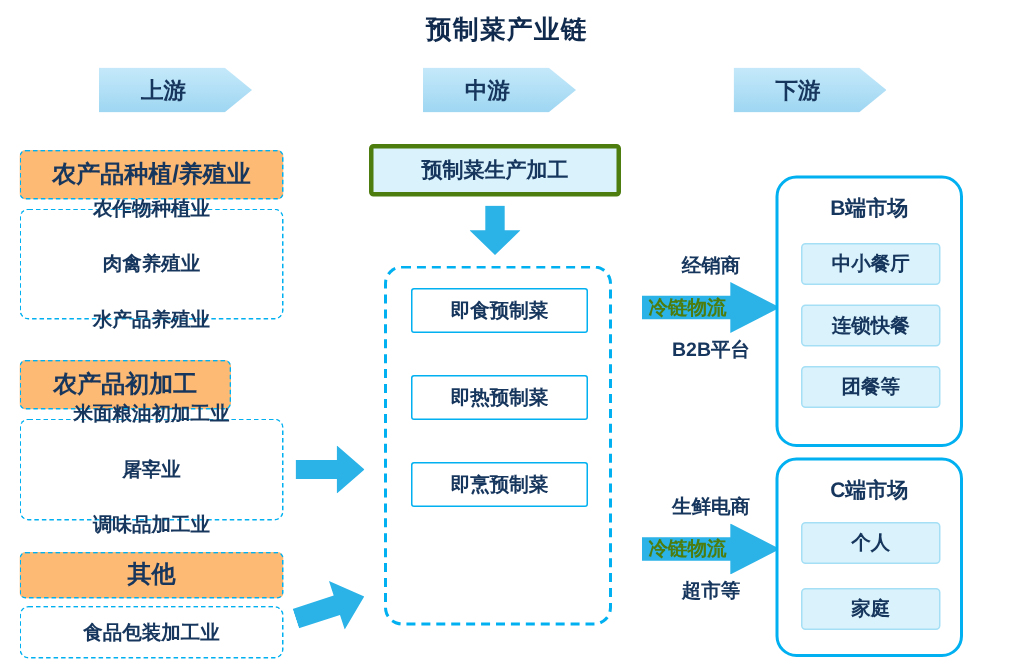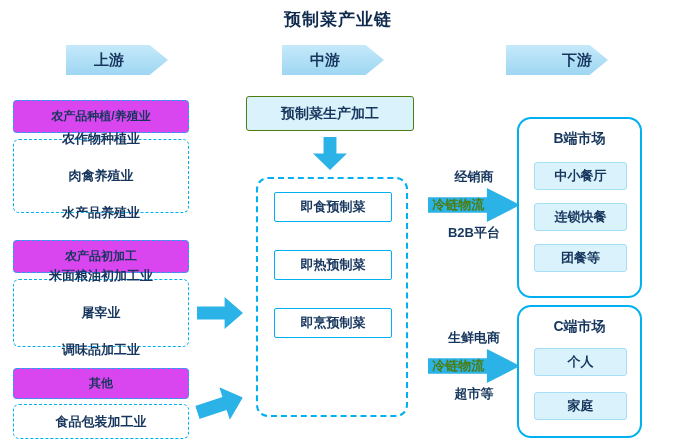--- a/index.html
+++ b/index.html
@@ -14,31 +14,31 @@
   }
   .stage-arrow{
     position:absolute;height:30px;
     background:linear-gradient(180deg,#c5e9fa 0%,#9ed6f2 100%);
     clip-path:polygon(0 0,82% 0,100% 50%,82% 100%,0 100%);
     display:flex;align-items:center;justify-content:center;
     padding-right:16px;box-sizing:border-box;
     font-weight:bold;font-size:15px;color:#17365d;
   }
   .group-header{
-    position:absolute;background:#d946ef;border:1px dashed #00b0f0;border-radius:4px;
+    position:absolute;background:#fdba74;border:1px dashed #00b0f0;border-radius:4px;
     display:flex;align-items:center;justify-content:center;
-    font-weight:bold;font-size:12px;box-sizing:border-box;
+    font-weight:bold;font-size:16px;box-sizing:border-box;
   }
   .group-items{
     position:absolute;border:1px dashed #00b0f0;border-radius:6px;background:#ffffff;
     display:flex;flex-direction:column;align-items:center;justify-content:center;
     gap:19px;font-size:13px;font-weight:bold;box-sizing:border-box;
   }
   .mid-header{
-    position:absolute;background:#d9f2fb;border:1px solid #4d7c0f;border-radius:3px;
+    position:absolute;background:#d9f2fb;border:3px solid #4d7c0f;border-radius:3px;
     display:flex;align-items:center;justify-content:center;
     font-weight:bold;font-size:14px;box-sizing:border-box;
   }
   .dashed-container{
     position:absolute;border:2px dashed #00b0f0;border-radius:12px;background:#ffffff;
     box-sizing:border-box;
   }
   .product-box{
     position:absolute;left:16px;width:118px;height:30px;background:#ffffff;
     border:1px solid #00b0f0;border-radius:2px;
@@ -85,32 +85,32 @@
 <div class="canvas">
 
   <div class="title">预制菜产业链</div>
 
   <div class="stage-arrow" style="left:66px;top:45px;width:102px;">
     <span>上游</span>
   </div>
   <div class="stage-arrow" style="left:282px;top:45px;width:102px;">
     <span>中游</span>
   </div>
-  <div class="stage-arrow" style="left:506px;top:45px;width:102px;justify-content:flex-end;">
+  <div class="stage-arrow" style="left:489px;top:45px;width:102px;">
     <span>下游</span>
   </div>
 
   <div class="group-header" style="left:13px;top:100px;width:176px;height:33px;">农产品种植/养殖业</div>
   <div class="group-items" style="left:13px;top:139px;width:176px;height:74px;">
     <div>农作物种植业</div>
     <div>肉禽养殖业</div>
     <div>水产品养殖业</div>
   </div>
 
-  <div class="group-header" style="left:13px;top:240px;width:176px;height:33px;">农产品初加工</div>
+  <div class="group-header" style="left:13px;top:240px;width:141px;height:33px;">农产品初加工</div>
   <div class="group-items" style="left:13px;top:279px;width:176px;height:68px;">
     <div>米面粮油初加工业</div>
     <div>屠宰业</div>
     <div>调味品加工业</div>
   </div>
 
   <div class="group-header" style="left:13px;top:368px;width:176px;height:31px;">其他</div>
   <div class="group-items" style="left:13px;top:404px;width:176px;height:35px;">
     <div>食品包装加工业</div>
   </div>

